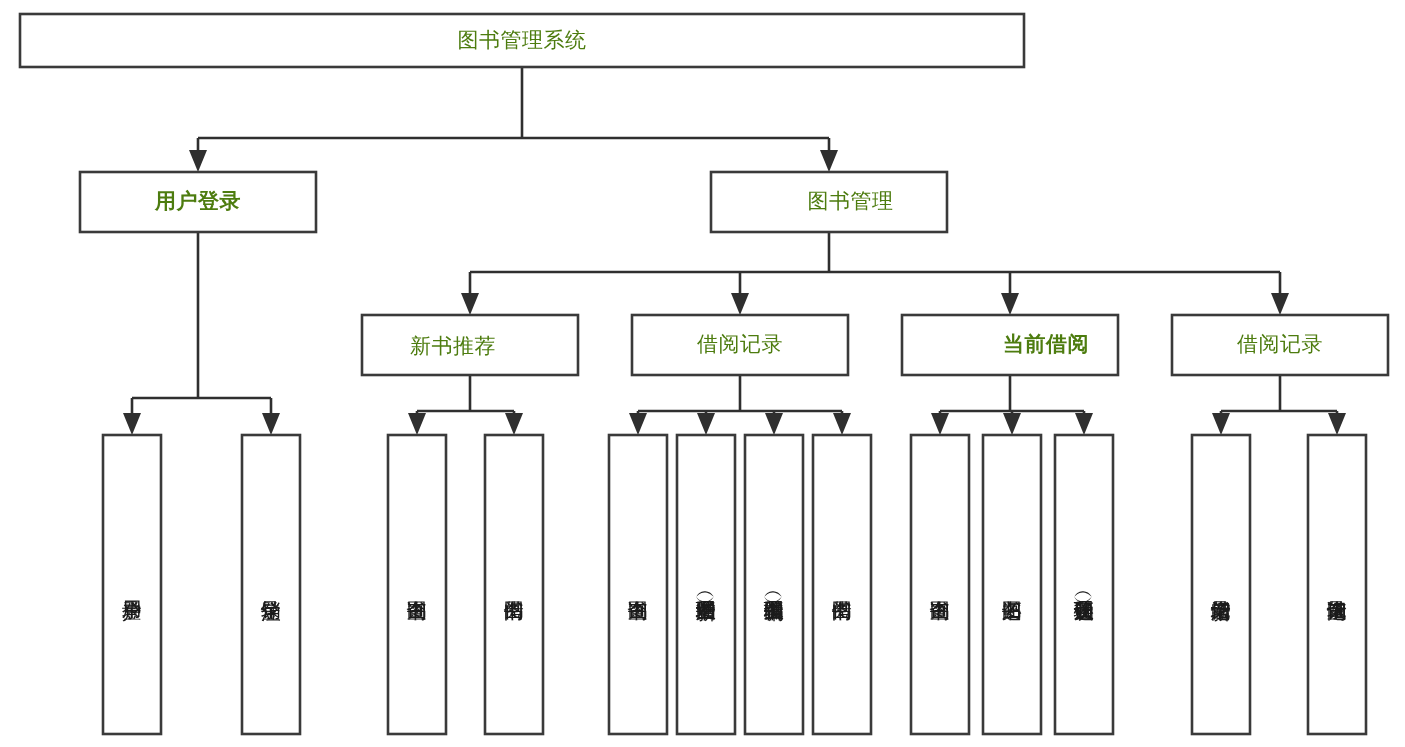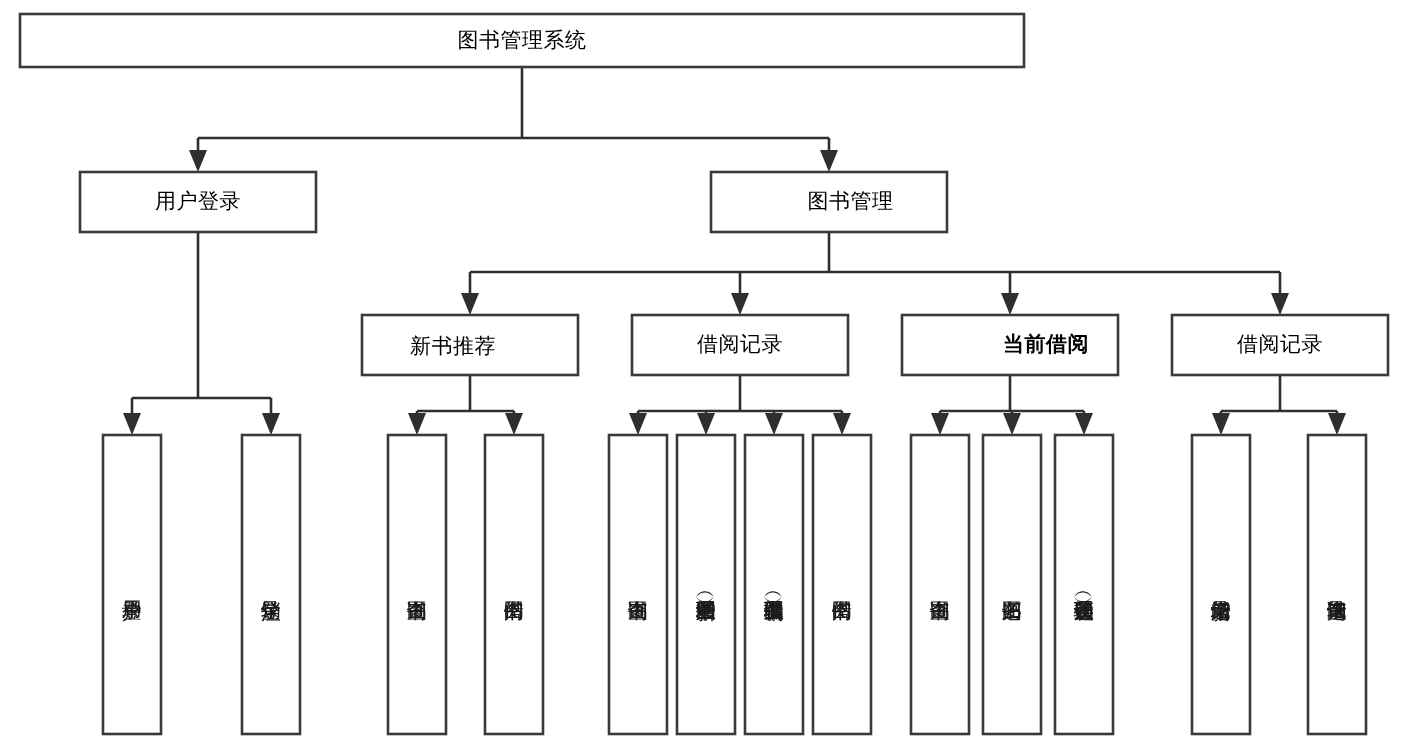--- a/index.html
+++ b/index.html
@@ -40,21 +40,21 @@
   }
   .arrow-head {
     fill: #2f2f2f;
     stroke: none;
   }
   .node-label-h {
     position: absolute;
     display: flex;
     align-items: center;
     justify-content: center;
-    color: #000000;
+    color: #4d7c0f;
     font-size: 21px;
     line-height: 1.2;
     letter-spacing: 0.5px;
     white-space: nowrap;
     pointer-events: none;
   }
   .node-label-v {
     position: absolute;
     display: flex;
     align-items: center;
@@ -157,21 +157,21 @@
         <rect x="911" y="435" width="58" height="299" class="node-rect"></rect>
         <rect x="983" y="435" width="58" height="299" class="node-rect"></rect>
         <rect x="1055" y="435" width="58" height="299" class="node-rect"></rect>
         <rect x="1192" y="435" width="58" height="299" class="node-rect"></rect>
         <rect x="1308" y="435" width="58" height="299" class="node-rect"></rect>
       </g>
   </svg>
 
   <div id="label-layer">
       <div class="node-label-h" style="left: 20px; top: 14px; width: 1004px; height: 53px;">图书管理系统</div>
-      <div class="node-label-h" style="left: 80px; top: 172px; width: 236px; height: 60px;">用户登录</div>
+      <div class="node-label-h" style="left: 80px; top: 172px; width: 236px; height: 60px; font-weight: bold;">用户登录</div>
       <div class="node-label-h" style="left: 711px; top: 172px; width: 279px; height: 60px;">图书管理</div>
       <div class="node-label-h" style="left: 362px; top: 317px; width: 182px; height: 60px;">新书推荐</div>
       <div class="node-label-h" style="left: 632px; top: 315px; width: 216px; height: 60px;">借阅记录</div>
       <div class="node-label-h" style="left: 938px; top: 315px; width: 216px; height: 60px; font-weight: bold;">当前借阅</div>
       <div class="node-label-h" style="left: 1172px; top: 315px; width: 216px; height: 60px;">借阅记录</div>
       <div class="node-label-v" style="left: 103px; top: 435px; width: 58px; height: 299px;">用户登录</div>
       <div class="node-label-v" style="left: 242px; top: 435px; width: 58px; height: 299px;">注销登录</div>
       <div class="node-label-v" style="left: 388px; top: 435px; width: 58px; height: 299px;">查询图书</div>
       <div class="node-label-v" style="left: 485px; top: 435px; width: 58px; height: 299px;">借阅图书</div>
       <div class="node-label-v" style="left: 609px; top: 435px; width: 58px; height: 299px;">查询图书</div>

